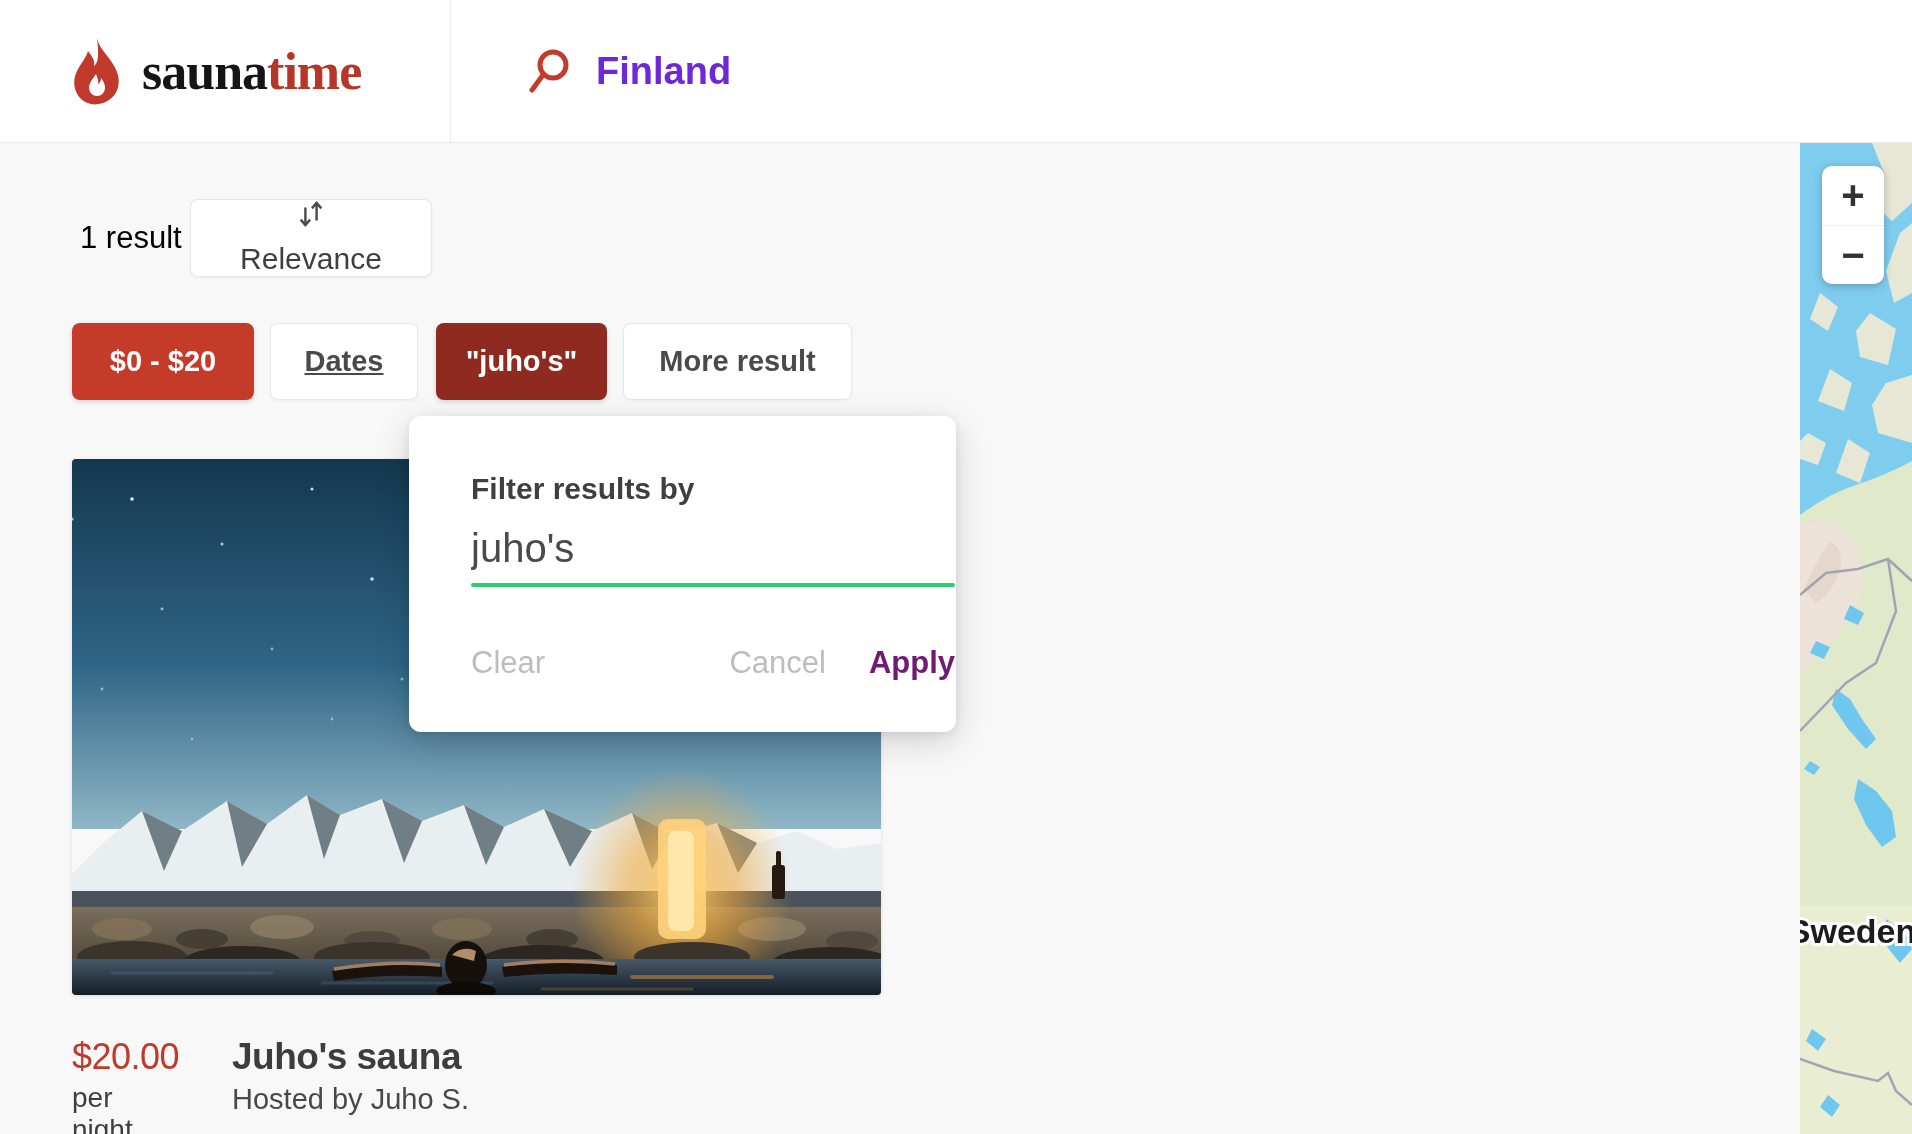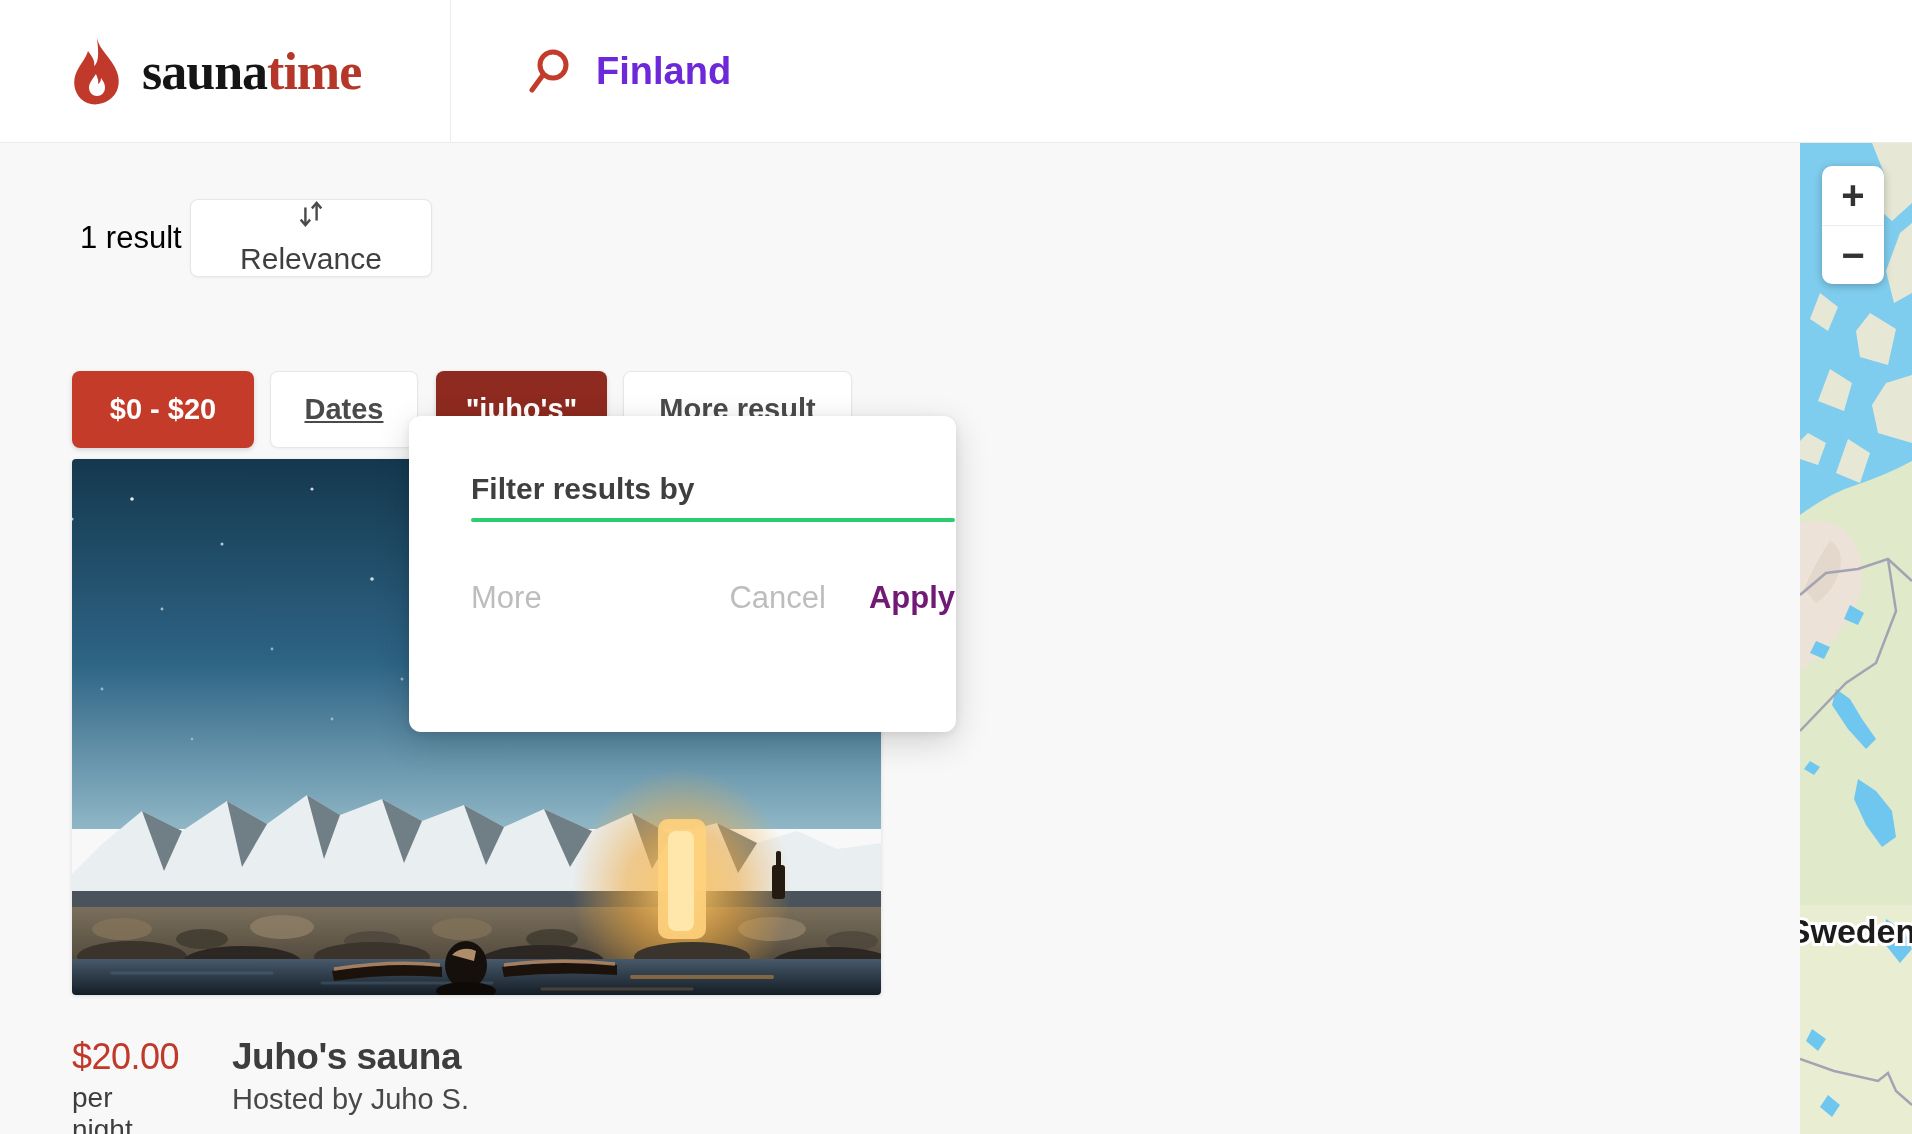--- a/index.html
+++ b/index.html
@@ -15,21 +15,21 @@
   .header-divider { position:absolute; left:450px; top:0; width:1px; height:143px; background:#ececec; }
   .search-area { position:absolute; left:528px; top:0; height:143px; display:flex; align-items:center; gap:26px; }
   .search-location { font-size:38px; font-weight:bold; color:#6d28d9; }
 
   
   .count-label { position:absolute; left:80px; top:220px; font-size:31px; color:#000000; }
   .sort-button { position:absolute; left:190px; top:199px; width:242px; height:78px; background:#fff; border:1px solid #e6e6e6; border-radius:8px; box-shadow:0 1px 3px rgba(0,0,0,0.05); display:flex; align-items:center; justify-content:center; gap:14px; cursor:pointer;flex-direction:column; }
   .sort-button span { font-size:30px; color:#3f3f3f; }
 
   
-  .chip { position:absolute; top:323px; height:77px; border-radius:8px; display:flex; align-items:center; justify-content:center; font-size:29px; font-weight:bold; cursor:pointer;margin-top:48px; }
+  .chip { position:absolute; top:323px; height:77px; border-radius:8px; display:flex; align-items:center; justify-content:center; font-size:29px; font-weight:bold; cursor:pointer; }
   .chip.outline { background:#ffffff; border:1px solid #e7e7e7; color:#4a4a4a; box-shadow:0 1px 3px rgba(0,0,0,0.05); }
   .chip.red { left:72px; width:182px; background:#c43b2a; color:#ffffff; box-shadow:0 2px 5px rgba(0,0,0,0.15); }
   .chip.dates { left:270px; width:148px;text-decoration:underline; }
   .chip.maroon { left:436px; width:171px; background:#8e2a1f; color:#ffffff; box-shadow:0 2px 5px rgba(0,0,0,0.15); }
   .chip.more { left:623px; width:229px; }
 
   
   .listing-photo-wrap { position:absolute; left:72px; top:459px; width:809px; height:536px; border-radius:4px; overflow:hidden; cursor:pointer; box-shadow:0 1px 4px rgba(0,0,0,0.12); }
   .listing-photo-wrap svg { display:block; }
   .listing-meta { position:absolute; left:72px; top:1036px; display:flex; gap:52px; }
@@ -200,23 +200,24 @@
     <div class="price-unit">per night</div>
   </div>
   <div class="title-block">
     <div class="listing-title">Juho's sauna</div>
     <div class="listing-host">Hosted by Juho S.</div>
   </div>
 </div>
 
 <div class="popover">
   <div class="popover-title">Filter results by</div>
+  <input class="popover-input" type="text" value="juho's" style="">
   <div class="popover-underline"></div>
   <div class="popover-actions">
-    <span class="btn-clear">More</span>
+    <span class="btn-clear">Clear</span>
     <span class="btn-cancel">Cancel</span>
     <span class="btn-apply">Apply</span>
   </div>
 </div>
 
 <div class="map">
   <svg width="112" height="991" viewBox="0 0 112 991">
 
     <rect x="0" y="0" width="112" height="420" fill="#7fcdee"></rect>
 

